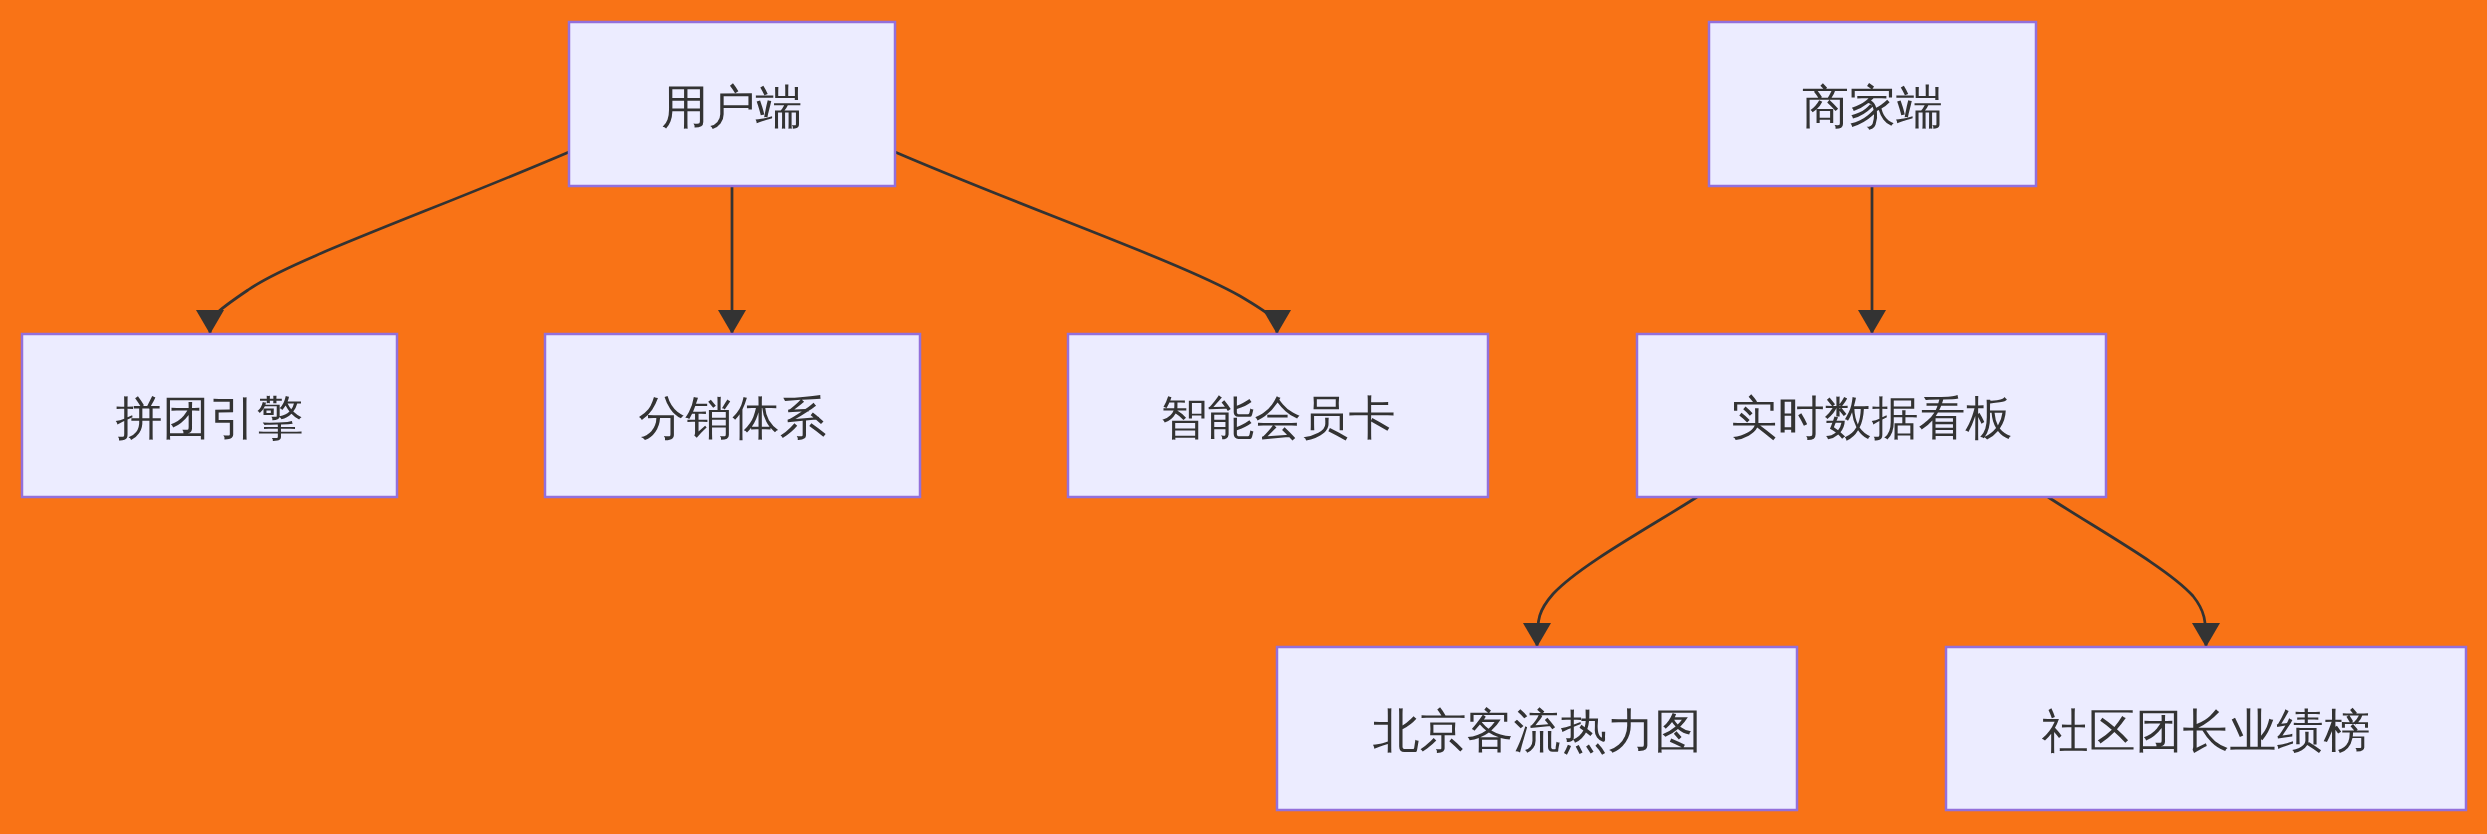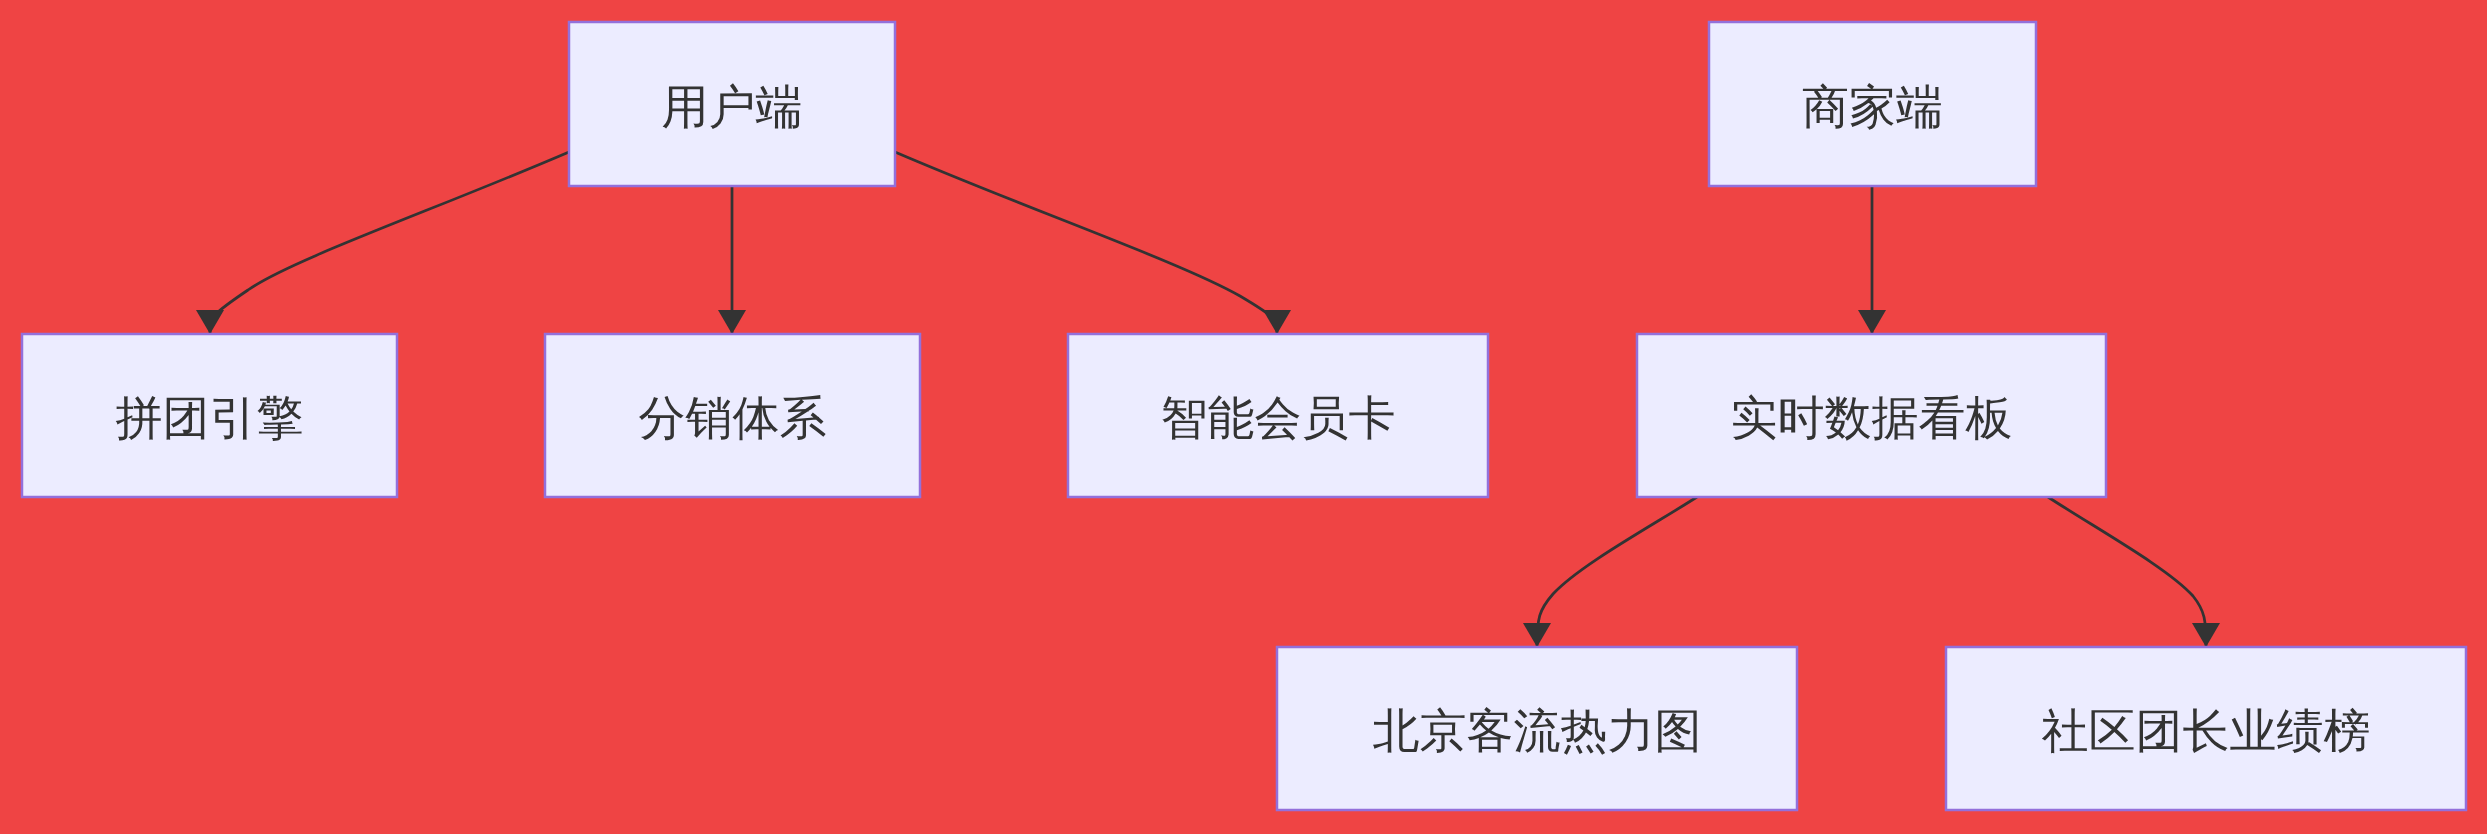--- a/index.html
+++ b/index.html
@@ -30,21 +30,21 @@
     font-family: "Liberation Sans", sans-serif;
     font-size: 47px;
     font-weight: 400;
     text-anchor: middle;
     dominant-baseline: central;
   }
 </style>
 </head>
 <body>
 
-<div class="canvas" style="background: #ef4444;">
+<div class="canvas" style="background: #f97316;">
   <svg id="flowchart" class="flowchart" viewBox="0 0 2487 834" xmlns="http://www.w3.org/2000/svg">
     <defs>
       <marker id="arrowhead" markerUnits="userSpaceOnUse" markerWidth="26" markerHeight="30" refX="24" refY="14" orient="auto">
         <path d="M0,0 L24,14 L0,28 Z" fill="#333333"></path>
       </marker>
     </defs>
     <g id="edges-layer">
         <path d="M 569,152 C 434,210 290,260 248,290 C 214,313 210,316 210,334" class="edge" stroke="#333333" marker-end="url(#arrowhead)"></path>
         <path d="M 732,186 L 732,334" class="edge" stroke="#333333" marker-end="url(#arrowhead)"></path>
         <path d="M 895,152 C 1030,210 1180,262 1240,296 C 1272,315 1277,318 1277,334" class="edge" stroke="#333333" marker-end="url(#arrowhead)"></path>

